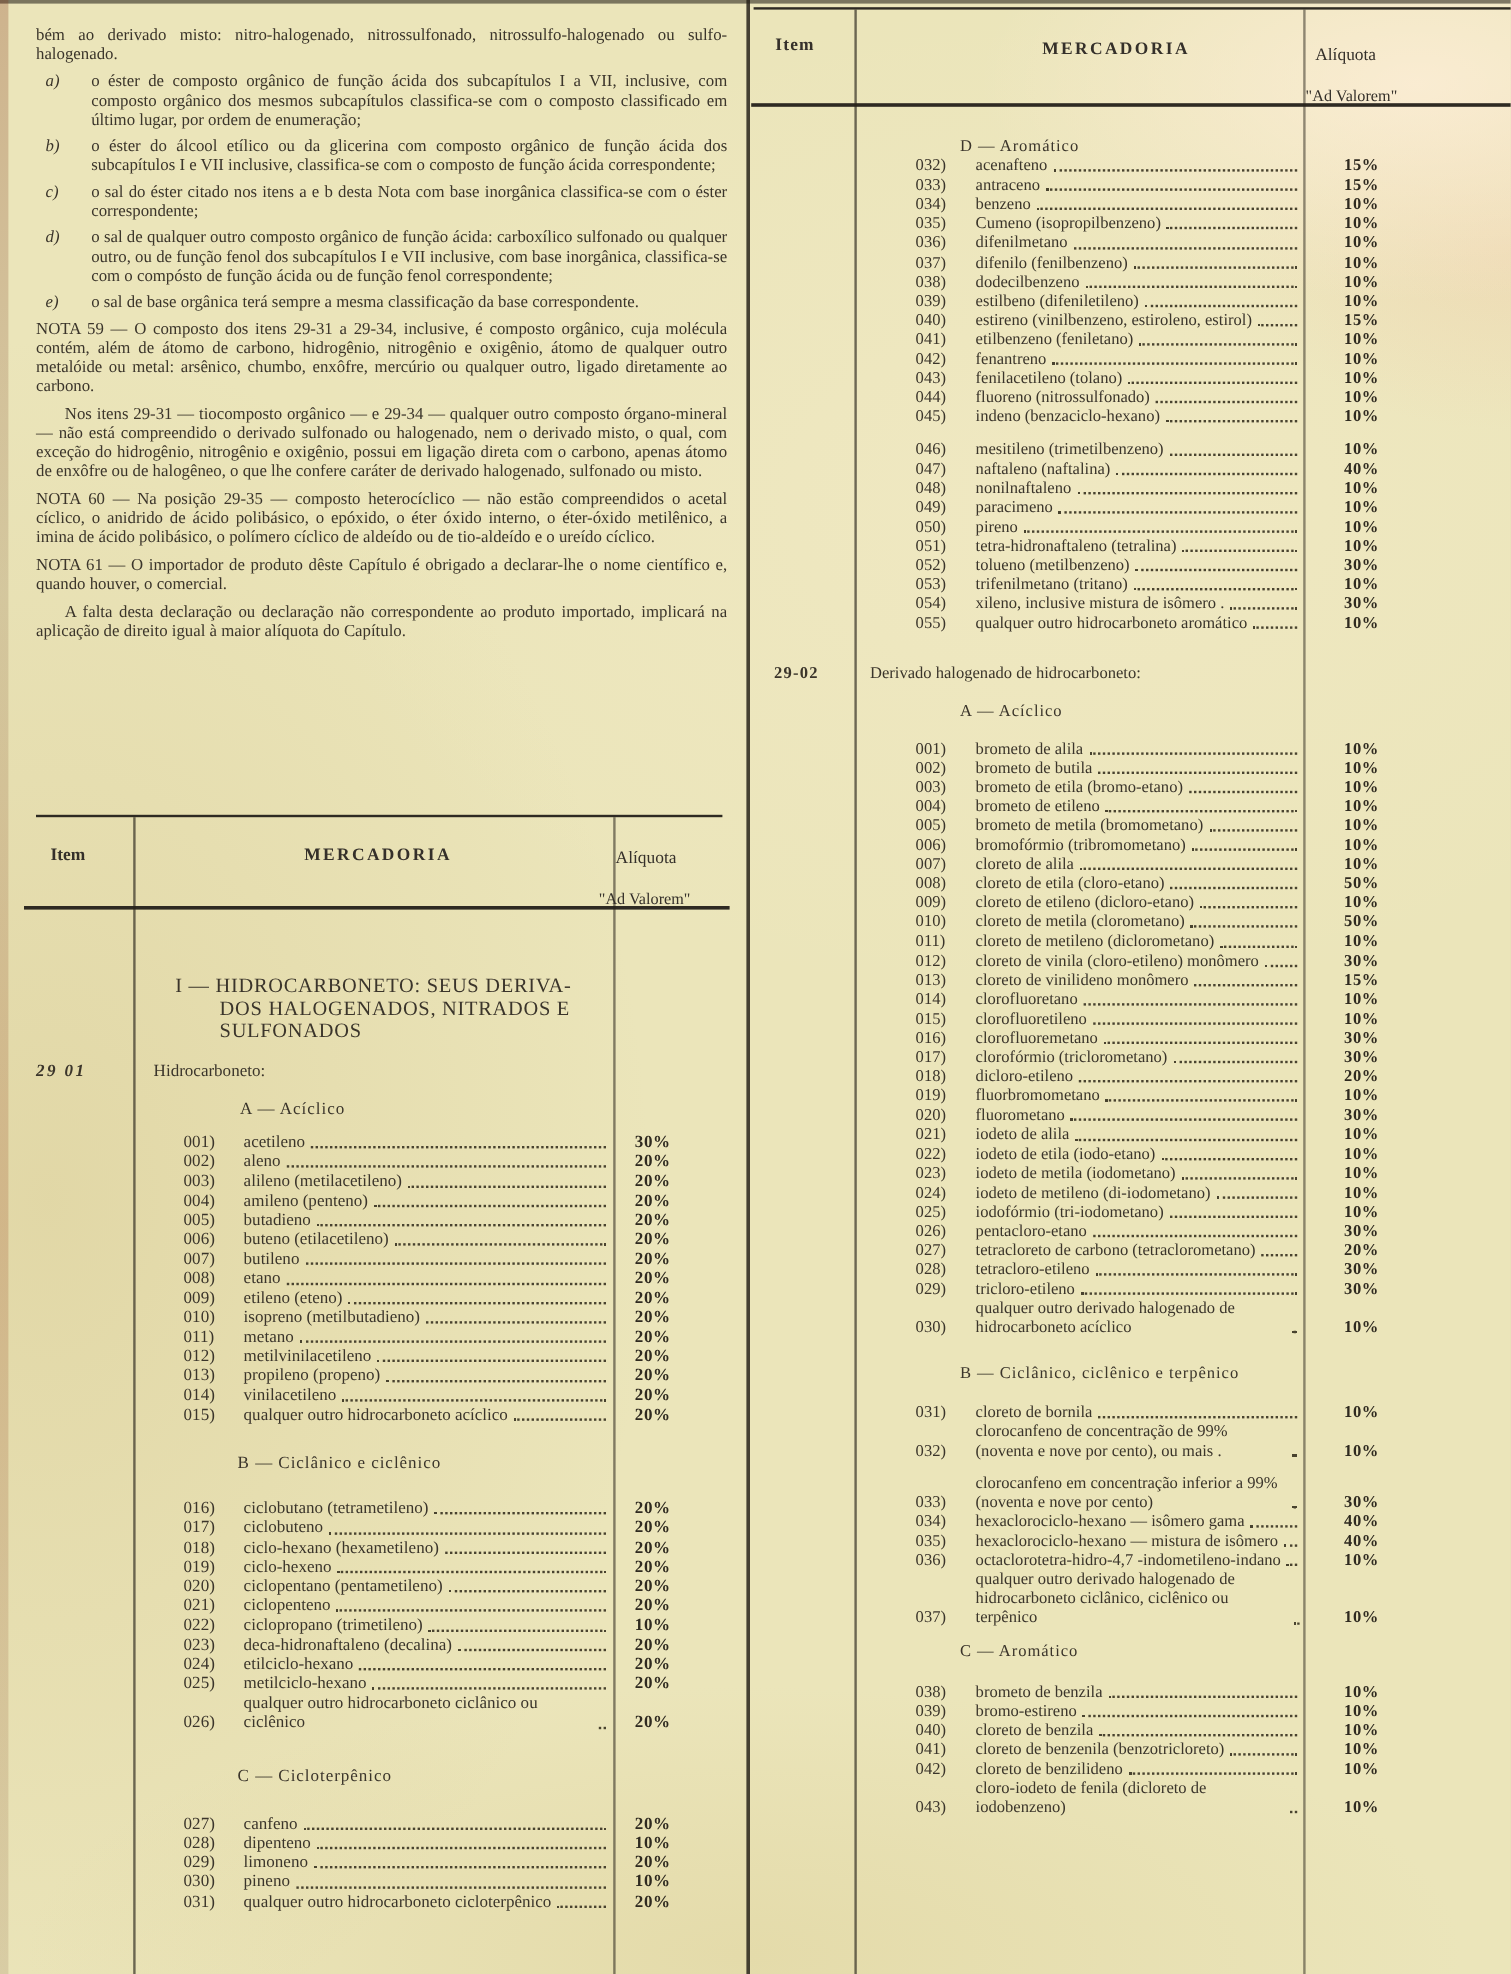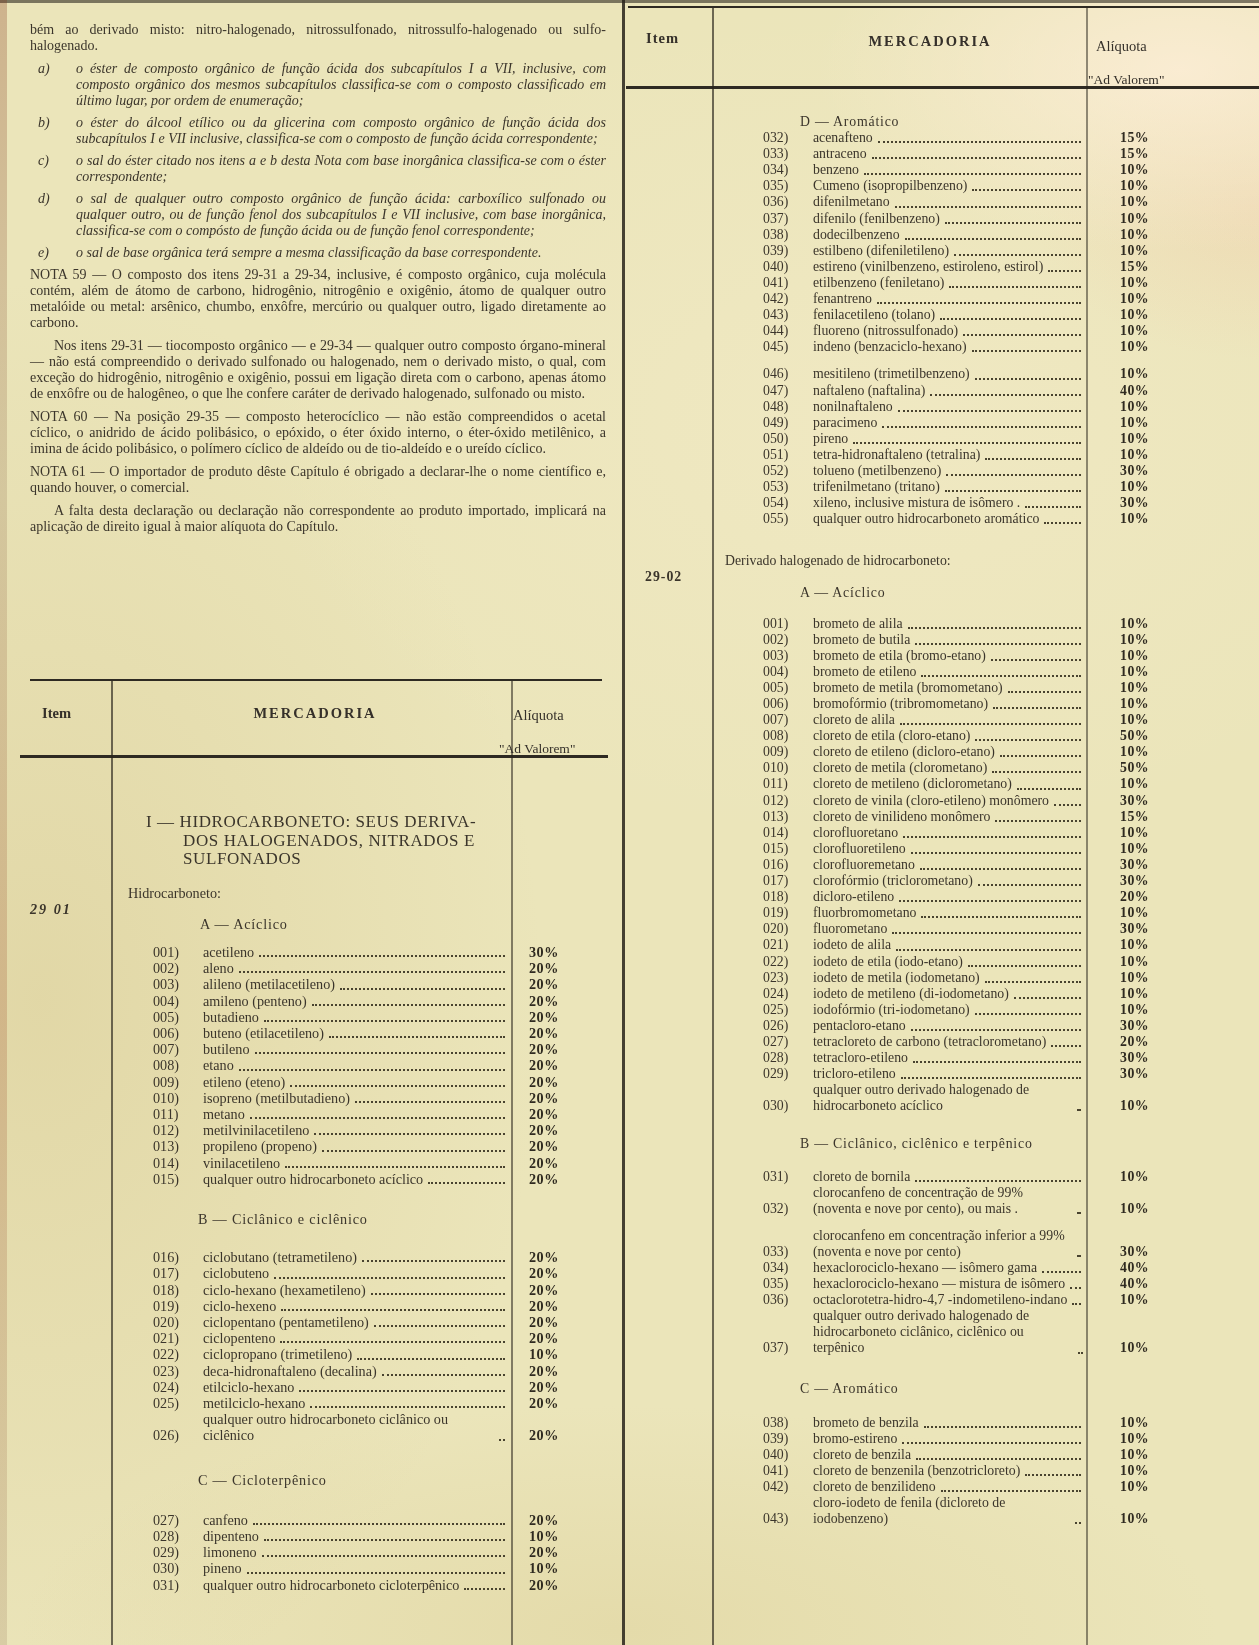--- a/index.html
+++ b/index.html
@@ -27,52 +27,52 @@
   #rv2{left:1086px;top:8px;width:2px;height:1637px;background:rgba(40,35,26,.5);}
   #ltop{left:30px;top:679px;width:572px;height:2px;}
   #lthick{left:20px;top:755px;width:588px;height:3px;}
   #rtop{left:628px;top:6px;width:631px;height:2px;}
   #rthick{left:626px;top:86px;width:633px;height:3px;}
   
   .notes{position:absolute;left:30px;top:22px;width:576px;font-size:14px;line-height:16px;text-align:justify;}
   .notes p{margin:0 0 7px 0;}
   .np{display:flex;margin:0 0 6px 0;}
   .nlbl{flex:0 0 38px;font-style:italic;padding-left:8px;}
-  .ntxt{flex:1;text-align:justify;font-style:italic;}
+  .ntxt{flex:1;text-align:justify;}
   .indent{text-indent:24px;}
   
   .hcell{position:absolute;font-weight:700;font-size:14.5px;color:#35302a;}
   .hal{font-weight:400;margin-top:20px;}
   .lt-item{left:42px;top:705px;width:70px;}
   .lt-merc{left:150px;top:705px;width:330px;text-align:center;letter-spacing:2px;}
   .lt-al1{left:513px;top:687px;}
   .lt-al2{left:499px;top:721px;font-size:13.5px;}
   .rt-item{left:646px;top:30px;width:70px;letter-spacing:1px;}
   .rt-merc{left:780px;top:33px;width:300px;text-align:center;letter-spacing:2px;}
   .rt-al1{left:1096px;top:18px;}
   .rt-al2{left:1088px;top:52px;font-size:13.5px;}
   
   .lbody{position:absolute;left:128px;top:768px;width:478px;font-size:14.2px;line-height:16.2px;}
   .rbody{position:absolute;left:725px;top:96px;width:527px;font-size:13.8px;line-height:16.1px;}
   .section-title{margin:45px 0 16px 18px;font-weight:400;font-size:17px;line-height:18.5px;letter-spacing:.6px;}
   .title-line + .title-line{padding-left:37px;}
   .code-row{position:relative;}
   .lbody .code-row{margin-top:15px;}
   .rbody .code-row{margin-top:26px;}
-  .code{position:absolute;top:16px;font-weight:700;letter-spacing:2px;}
+  .code{position:absolute;top:0;font-weight:700;letter-spacing:2px;}
   .lbody .code{left:-98px;font-style:italic;}
   .rbody .code{left:-80px;letter-spacing:1px;}
   .group-heading{letter-spacing:.8px;}
   .lbody .gh-0{margin:15px 0 12px 72px;}
   .lbody .gh-1{margin:24px 0 22px 70px;}
   .lbody .gh-2{margin:28px 0 24px 70px;}
   .rbody .gh-0{margin:18px 0 0 75px;}
   .rbody .gh-1{margin:16px 0 14px 75px;}
   .rbody .gh-2{margin:22px 0 16px 75px;}
-  .rbody .gh-3{margin:24px 0 18px 75px;}
+  .rbody .gh-3{margin:11px 0 18px 75px;}
   .row{display:flex;align-items:flex-end;}
   .row.gap{margin-top:11px;}
   .lbody .row{padding-left:25px;}
   .rbody .row{padding-left:38px;}
   .num{flex:0 0 50px;}
   .nm{flex:0 1 auto;}
   .lbody .nm{max-width:298px;}
   .rbody .nm{max-width:266px;}
   .dots{flex:1 1 6px;min-width:0;border-bottom:2px dotted #49432f;margin:0 7px 3px 5px;align-self:flex-end;}
   .pct{font-weight:700;letter-spacing:.5px;color:#2f2a20;}

